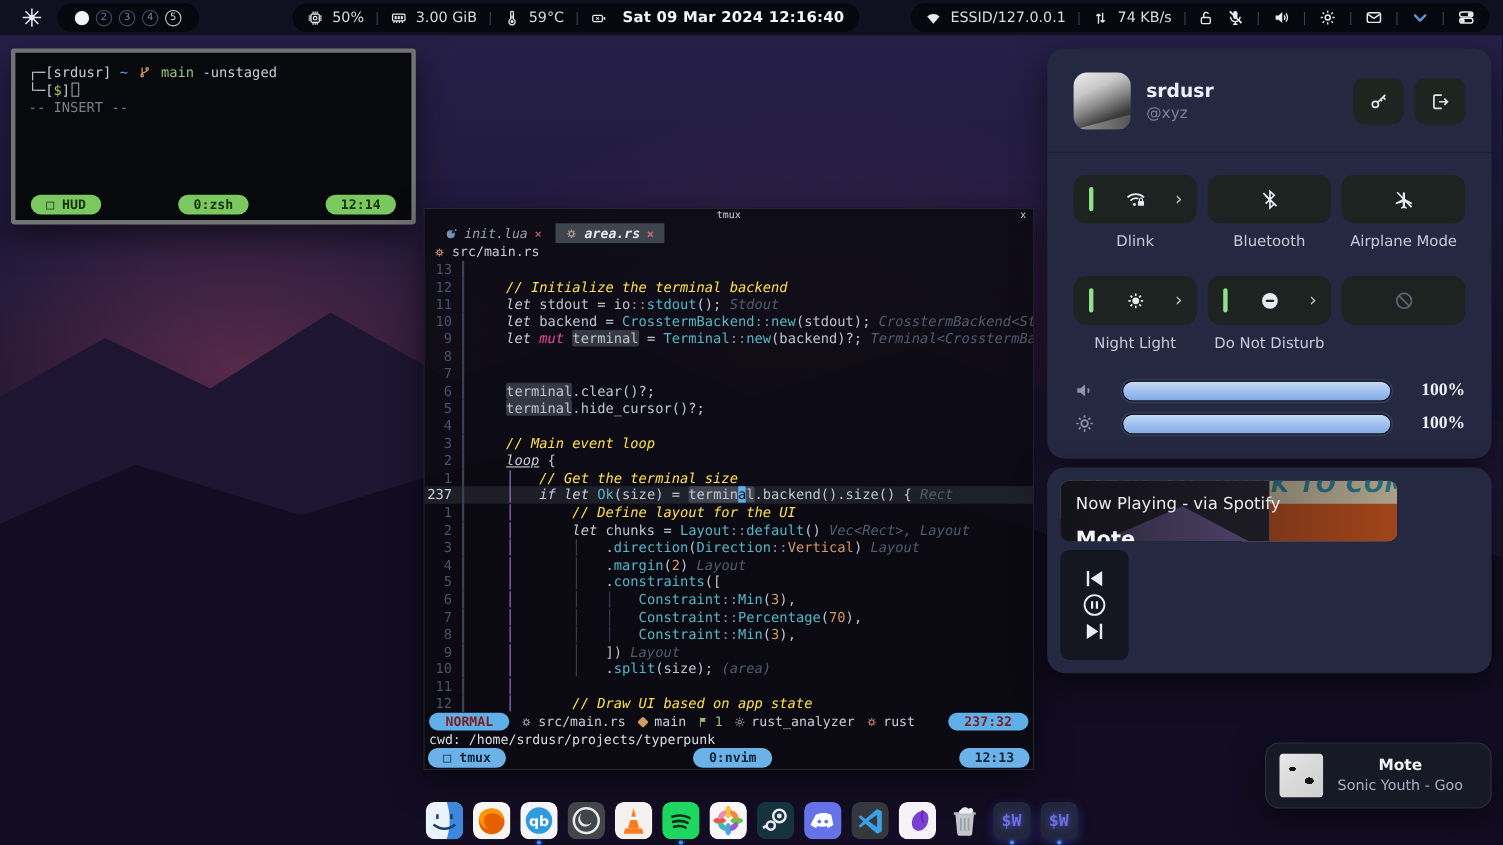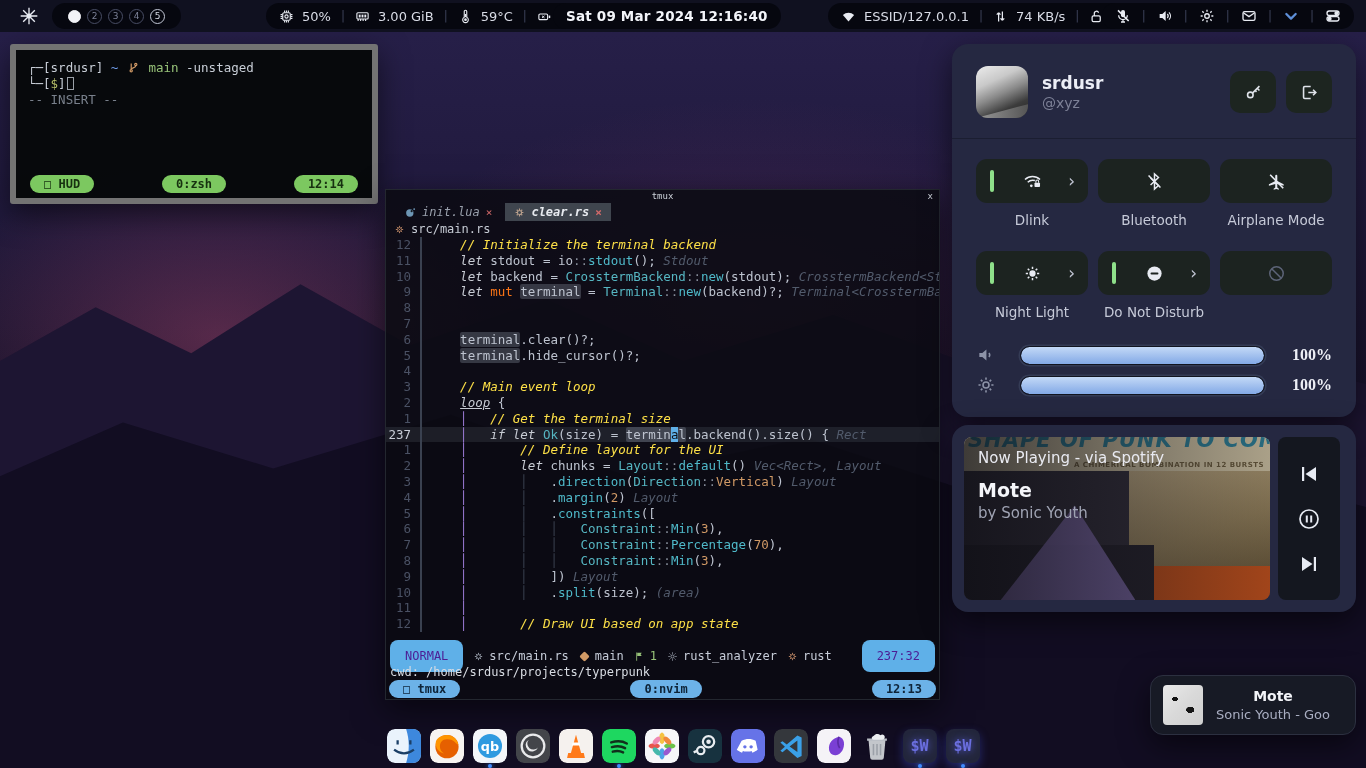--- a/index.html
+++ b/index.html
@@ -31,21 +31,21 @@
   .net-pill { left:828px; }
   .tray-pill { right:12px; gap:9px; }
   .bicon { width:15px; height:15px; display:inline-block; vertical-align:middle; }
   .bicon svg { width:100%; height:100%; }
   .tray-pill .bicon { width:16px; height:16px; cursor:pointer; }
 
   
   .win-shadow { box-shadow:0 10px 30px rgba(0,0,0,0.55); }
 
   
-  .term { position:absolute; left:10px; top:44px; width:368px; height:160px; background:rgba(5,8,8,0.94); border:6px solid #737373; border-radius:3px; z-index:10; font-family:"DejaVu Sans Mono", monospace; font-size:12.5px; }
+  .term { position:absolute; left:10px; top:44px; width:368px; height:160px; background:rgba(5,8,8,0.94); border:4px solid #737373; border-radius:3px; z-index:10; font-family:"DejaVu Sans Mono", monospace; font-size:12.5px; }
   .term-body { padding:10px 12px; line-height:16px; color:#c7cdd6; }
   .t-user { color:#c7cdd6; }
   .t-path { color:#6f9be8; }
   .t-branch { color:#98c379; }
   .t-dollar { color:#b5bd68; }
   .t-cursor { display:inline-block; width:7px; height:13px; border:1px solid #9aa0a8; vertical-align:-2px; margin-left:1px; }
   .t-mode { color:#79808c; }
   .t-bicon { display:inline-block; width:11px; height:12px; vertical-align:-1px; margin:0 2px; }
   .term-bar { position:absolute; left:0; right:0; bottom:5px; height:18px; display:flex; align-items:center; padding:0 14px; }
   .gpill { background:#7cc860; color:#173110; font-weight:bold; font-size:12px; border-radius:9px; padding:0 14px; height:18px; display:flex; align-items:center; font-family:"DejaVu Sans Mono", monospace; cursor:pointer; }
@@ -64,32 +64,32 @@
   .winbar .ticon { width:11px; height:11px; }
   .code { height:411px; overflow:hidden; position:relative; }
   .crow { height:15.8px; line-height:15.8px; white-space:pre; font-size:12.5px; display:flex; }
   .crow .ln { width:36px; flex:0 0 36px; text-align:right; padding-right:9px; color:#4a5164; border-right:2px solid #3a4150; }
   .crow .ctext { padding-left:8px; color:#bdc3cf; }
   .crow.cur { background:rgba(125,135,150,0.16); }
   .crow.cur .ln { color:#c9cdd7; }
   .tk-c { color:#fde047; font-style:italic; }
   .tk-h { color:#525b6c; font-style:italic; }
   .tk-kw { color:#c8ccd4; font-style:italic; }
-  .tk-mu { color:#f97316; }
+  .tk-mu { color:#ec4899; font-style:italic; }
   .tk-ty { color:#56b6c2; }
   .tk-fn { color:#4fb9c9; }
   .tk-or { color:#d19a66; }
   .tk-pu { color:#848b98; }
   .tk-lp { color:#c8ccd4; font-style:italic; text-decoration:underline; }
   .tk-gp { color:#9d7cd8; }
   .tk-gd { color:#3a4150; }
   .tk-hl { background:rgba(140,150,165,0.32); border-radius:2px; }
   .tk-cur { background:#5fb0e8; color:#0f141b; }
   .statusline { height:16px; display:flex; align-items:center; gap:10px; font-size:12px; color:#c6ccd8; padding:0 4px; }
-  .bpill { background:#5fb0e8; color:#4c1d95; font-weight:normal; border-radius:8px; height:32px; display:flex; align-items:center; padding:0 15px; font-size:12px; }
+  .bpill { background:#5fb0e8; color:#7f1d1d; font-weight:bold; border-radius:8px; height:16px; display:flex; align-items:center; padding:0 15px; font-size:12px; }
   .sl-item { display:flex; align-items:center; gap:5px; white-space:nowrap; }
   .sl-item .ticon { width:11px; height:11px; }
   .diag-ok { color:#98c379; }
   .pos-pill { margin-left:auto; }
   .cwdline { height:16px; line-height:16px; font-size:12px; color:#d8dce3; padding-left:4px; }
   .tmuxbar { height:17px; display:flex; align-items:center; padding:0 3px; }
   .tmuxbar .gpill { background:#6cb2e8; color:#0e2438; }
   .tmuxbar .mid { margin:0 auto; }
 
   
@@ -114,21 +114,21 @@
   .toggle-label { margin-top:9px; font-size:13.5px; color:#c6cad8; height:17px; }
   .sliders { padding:14px 24px 0 24px; }
   .slider-row { display:flex; align-items:center; margin-top:10px; }
   .sl-icon { width:20px; height:20px; color:#8d93a8; }
   .sl-icon svg { width:100%; height:100%; }
   .sl-track { width:245px; height:19px; border-radius:10px; margin-left:24px; background:#15182a; border:1px solid #11141f; overflow:hidden; cursor:pointer; box-shadow:0 0 0 1.5px #343b55; }
   .sl-fill { height:100%; border-radius:10px; background:linear-gradient(180deg,#c3d9f7,#83a9e6); }
   .sl-val { margin-left:auto; font-size:16px; font-weight:bold; color:#edeff6;font-family:Liberation Serif, serif; }
 
   
-  .media { position:absolute; left:952px; top:425px; width:404px; height:187px; background:#252841; border-radius:16px; z-index:30; padding:12px; display:flex; gap:8px; }
+  .media { position:absolute; left:952px; top:425px; width:404px; height:187px; background:#252841; border-radius:16px; z-index:30; padding:12px; display:flex; gap:8px;flex-direction:column; }
   .m-art { width:306px; height:163px; border-radius:8px; position:relative; overflow:hidden; background:#35313d; }
   .m-band { position:absolute; left:0; top:0; width:100%; height:34px; background:#cdc1a2; }
   .m-band .b1 { position:absolute; left:4px; top:-9px; width:100%; font-size:21px; font-weight:bold; font-style:italic; color:#2e7f96; white-space:nowrap; letter-spacing:1px; }
   .m-band .b2 { position:absolute; right:6px; bottom:2px; font-size:7px; color:#6b5c3e; font-weight:bold; letter-spacing:0.5px; }
   .m-photo { position:absolute; right:0; top:34px; width:46%; height:96px; background:linear-gradient(160deg,#c0ac85,#93805b 60%,#6e5d3e); }
   .m-tri { position:absolute; left:12%; top:42%; width:44%; height:58%; background:#8d77bd; clip-path:polygon(55% 0,100% 100%,0 100%); opacity:0.8; }
   .m-orange { position:absolute; right:0; bottom:0; width:38%; height:34px; background:#c2511c; }
   .m-dark { position:absolute; left:0; bottom:0; width:62%; height:55px; background:#27242e; }
   .m-ovl { position:absolute; inset:0; background:linear-gradient(90deg,rgba(12,12,18,0.74) 0%,rgba(12,12,18,0.42) 55%,rgba(12,12,18,0.18) 100%); }
   .m-txt { position:absolute; left:14px; top:12px; }
@@ -310,33 +310,34 @@
             <circle cx="20" cy="4.5" r="2" fill="#6d96b4"></circle>
           </svg></span>
         <span>init.lua</span>
         <span class="tclose">×</span>
       </div>
       <div class="tab active">
         <span class="ticon"><svg viewBox="0 0 24 24" fill="none" stroke="#b9a08c" stroke-width="2.4">
             <circle cx="12" cy="12" r="4.5"></circle>
             <path d="M12 3.5v3M12 17.5v3M3.5 12h3M17.5 12h3M6 6l2.2 2.2M15.8 15.8L18 18M18 6l-2.2 2.2M8.2 15.8L6 18"></path>
           </svg></span>
-        <span>clear.rs</span>
+        <span>area.rs</span>
         <span class="tclose">×</span>
       </div>
     </div>
   <div class="winbar">
     <span class="ticon"><svg viewBox="0 0 24 24" fill="none" stroke="#bf8966" stroke-width="2">
           <circle cx="12" cy="12" r="4.2"></circle>
           <path d="M12 4v3M12 17v3M4 12h3M17 12h3M6.3 6.3l2.2 2.2M15.5 15.5l2.2 2.2M17.7 6.3l-2.2 2.2M8.5 15.5l-2.2 2.2"></path>
           <circle cx="12" cy="12" r="1.3" fill="#bf8966" stroke="none"></circle>
         </svg></span>
     <span>src/main.rs</span>
   </div>
   <div class="code" id="code-rows">
+      <div class="crow"><span class="ln">13</span><span class="ctext"></span></div>
       <div class="crow"><span class="ln">12</span><span class="ctext"><span class="tk-t">    </span><span class="tk-c">// Initialize the terminal backend</span></span></div>
       <div class="crow"><span class="ln">11</span><span class="ctext"><span class="tk-t">    </span><span class="tk-kw">let</span><span class="tk-t"> stdout = io</span><span class="tk-pu">::</span><span class="tk-fn">stdout</span><span class="tk-t">();</span><span class="tk-h"> Stdout</span></span></div>
       <div class="crow"><span class="ln">10</span><span class="ctext"><span class="tk-t">    </span><span class="tk-kw">let</span><span class="tk-t"> backend = </span><span class="tk-ty">CrosstermBackend</span><span class="tk-pu">::</span><span class="tk-fn">new</span><span class="tk-t">(stdout);</span><span class="tk-h"> CrosstermBackend&lt;Stdout</span></span></div>
       <div class="crow"><span class="ln">9</span><span class="ctext"><span class="tk-t">    </span><span class="tk-kw">let</span><span class="tk-t"> </span><span class="tk-mu">mut</span><span class="tk-t"> </span><span class="tk-hl">terminal</span><span class="tk-t"> = </span><span class="tk-ty">Terminal</span><span class="tk-pu">::</span><span class="tk-fn">new</span><span class="tk-t">(backend)?;</span><span class="tk-h"> Terminal&lt;CrosstermBacken</span></span></div>
       <div class="crow"><span class="ln">8</span><span class="ctext"></span></div>
       <div class="crow"><span class="ln">7</span></div>
       <div class="crow"><span class="ln">6</span><span class="ctext"><span class="tk-t">    </span><span class="tk-hl">terminal</span><span class="tk-t">.clear()?;</span></span></div>
       <div class="crow"><span class="ln">5</span><span class="ctext"><span class="tk-t">    </span><span class="tk-hl">terminal</span><span class="tk-t">.hide_cursor()?;</span></span></div>
       <div class="crow"><span class="ln">4</span><span class="ctext"></span></div>
       <div class="crow"><span class="ln">3</span><span class="ctext"><span class="tk-t">    </span><span class="tk-c">// Main event loop</span></span></div>

